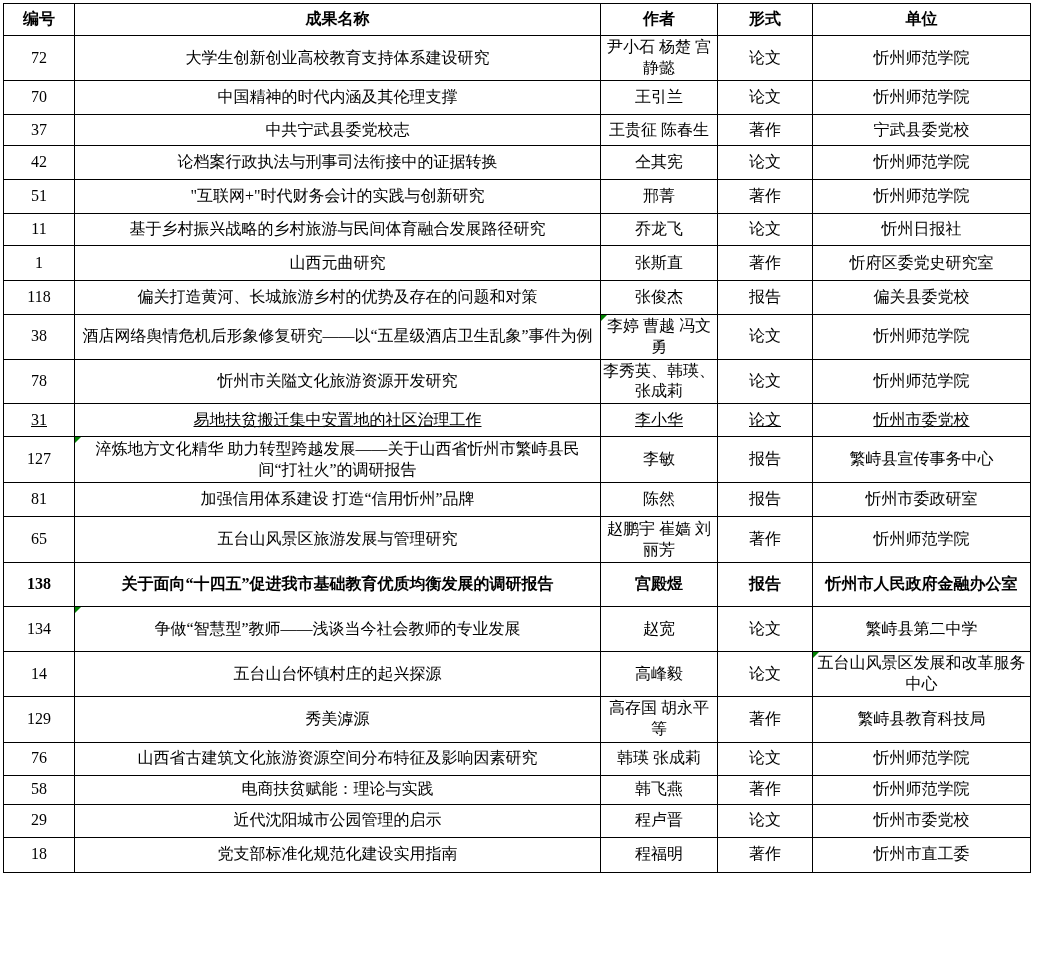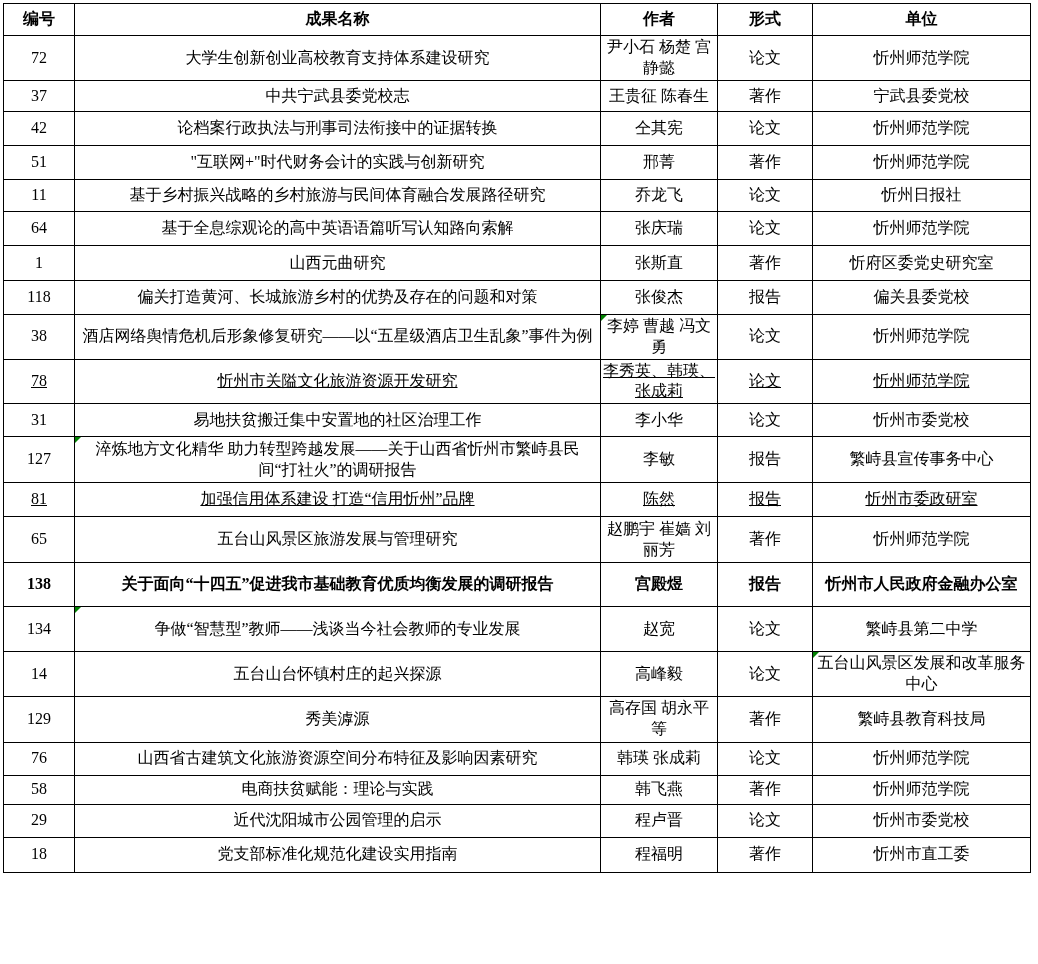--- a/index.html
+++ b/index.html
@@ -67,20 +67,27 @@
       </tr>
     </thead>
     <tbody>
         <tr style="height: 45px;">
           <td>72</td>
           <td>大学生创新创业高校教育支持体系建设研究</td>
           <td>尹小石 杨楚 宫静懿</td>
           <td>论文</td>
           <td>忻州师范学院</td>
         </tr>
+        <tr style="height: 34px;">
+          <td>70</td>
+          <td>中国精神的时代内涵及其伦理支撑</td>
+          <td>王引兰</td>
+          <td>论文</td>
+          <td>忻州师范学院</td>
+        </tr>
         <tr style="height: 31px;">
           <td>37</td>
           <td>中共宁武县委党校志</td>
           <td>王贵征 陈春生</td>
           <td>著作</td>
           <td>宁武县委党校</td>
         </tr>
         <tr style="height: 34px;">
           <td>42</td>
           <td>论档案行政执法与刑事司法衔接中的证据转换</td>
@@ -95,27 +102,20 @@
           <td>著作</td>
           <td>忻州师范学院</td>
         </tr>
         <tr style="height: 32px; margin-top: 13px;">
           <td>11</td>
           <td>基于乡村振兴战略的乡村旅游与民间体育融合发展路径研究</td>
           <td>乔龙飞</td>
           <td>论文</td>
           <td>忻州日报社</td>
         </tr>
-        <tr style="height: 34px;">
-          <td>64</td>
-          <td>基于全息综观论的高中英语语篇听写认知路向索解</td>
-          <td>张庆瑞</td>
-          <td>论文</td>
-          <td>忻州师范学院</td>
-        </tr>
         <tr style="height: 35px;">
           <td>1</td>
           <td>山西元曲研究</td>
           <td>张斯直</td>
           <td>著作</td>
           <td>忻府区委党史研究室</td>
         </tr>
         <tr style="height: 34px;">
           <td>118</td>
           <td>偏关打造黄河、长城旅游乡村的优势及存在的问题和对策</td>
@@ -123,42 +123,42 @@
           <td>报告</td>
           <td>偏关县委党校</td>
         </tr>
         <tr style="height: 43px;">
           <td>38</td>
           <td>酒店网络舆情危机后形象修复研究——以“五星级酒店卫生乱象”事件为例</td>
           <td>李婷 曹越 冯文勇<i class="corner"></i></td>
           <td>论文</td>
           <td>忻州师范学院</td>
         </tr>
-        <tr style="height: 44px; text-decoration: underline;">
+        <tr style="height: 44px;">
           <td>78</td>
           <td>忻州市关隘文化旅游资源开发研究</td>
           <td class="small">李秀英、韩瑛、张成莉</td>
           <td>论文</td>
           <td>忻州师范学院</td>
         </tr>
-        <tr style="height: 33px;">
+        <tr style="height: 33px; text-decoration: underline;">
           <td>31</td>
           <td>易地扶贫搬迁集中安置地的社区治理工作</td>
           <td>李小华</td>
           <td>论文</td>
           <td>忻州市委党校</td>
         </tr>
         <tr style="height: 46px;">
           <td>127</td>
           <td>淬炼地方文化精华 助力转型跨越发展——关于山西省忻州市繁峙县民间“打社火”的调研报告<i class="corner"></i></td>
           <td>李敏</td>
           <td>报告</td>
           <td>繁峙县宣传事务中心</td>
         </tr>
-        <tr style="height: 34px; text-decoration: underline;">
+        <tr style="height: 34px;">
           <td>81</td>
           <td>加强信用体系建设 打造“信用忻州”品牌</td>
           <td>陈然</td>
           <td>报告</td>
           <td>忻州市委政研室</td>
         </tr>
         <tr style="height: 46px;">
           <td>65</td>
           <td>五台山风景区旅游发展与管理研究</td>
           <td>赵鹏宇 崔嫱 刘丽芳</td>

